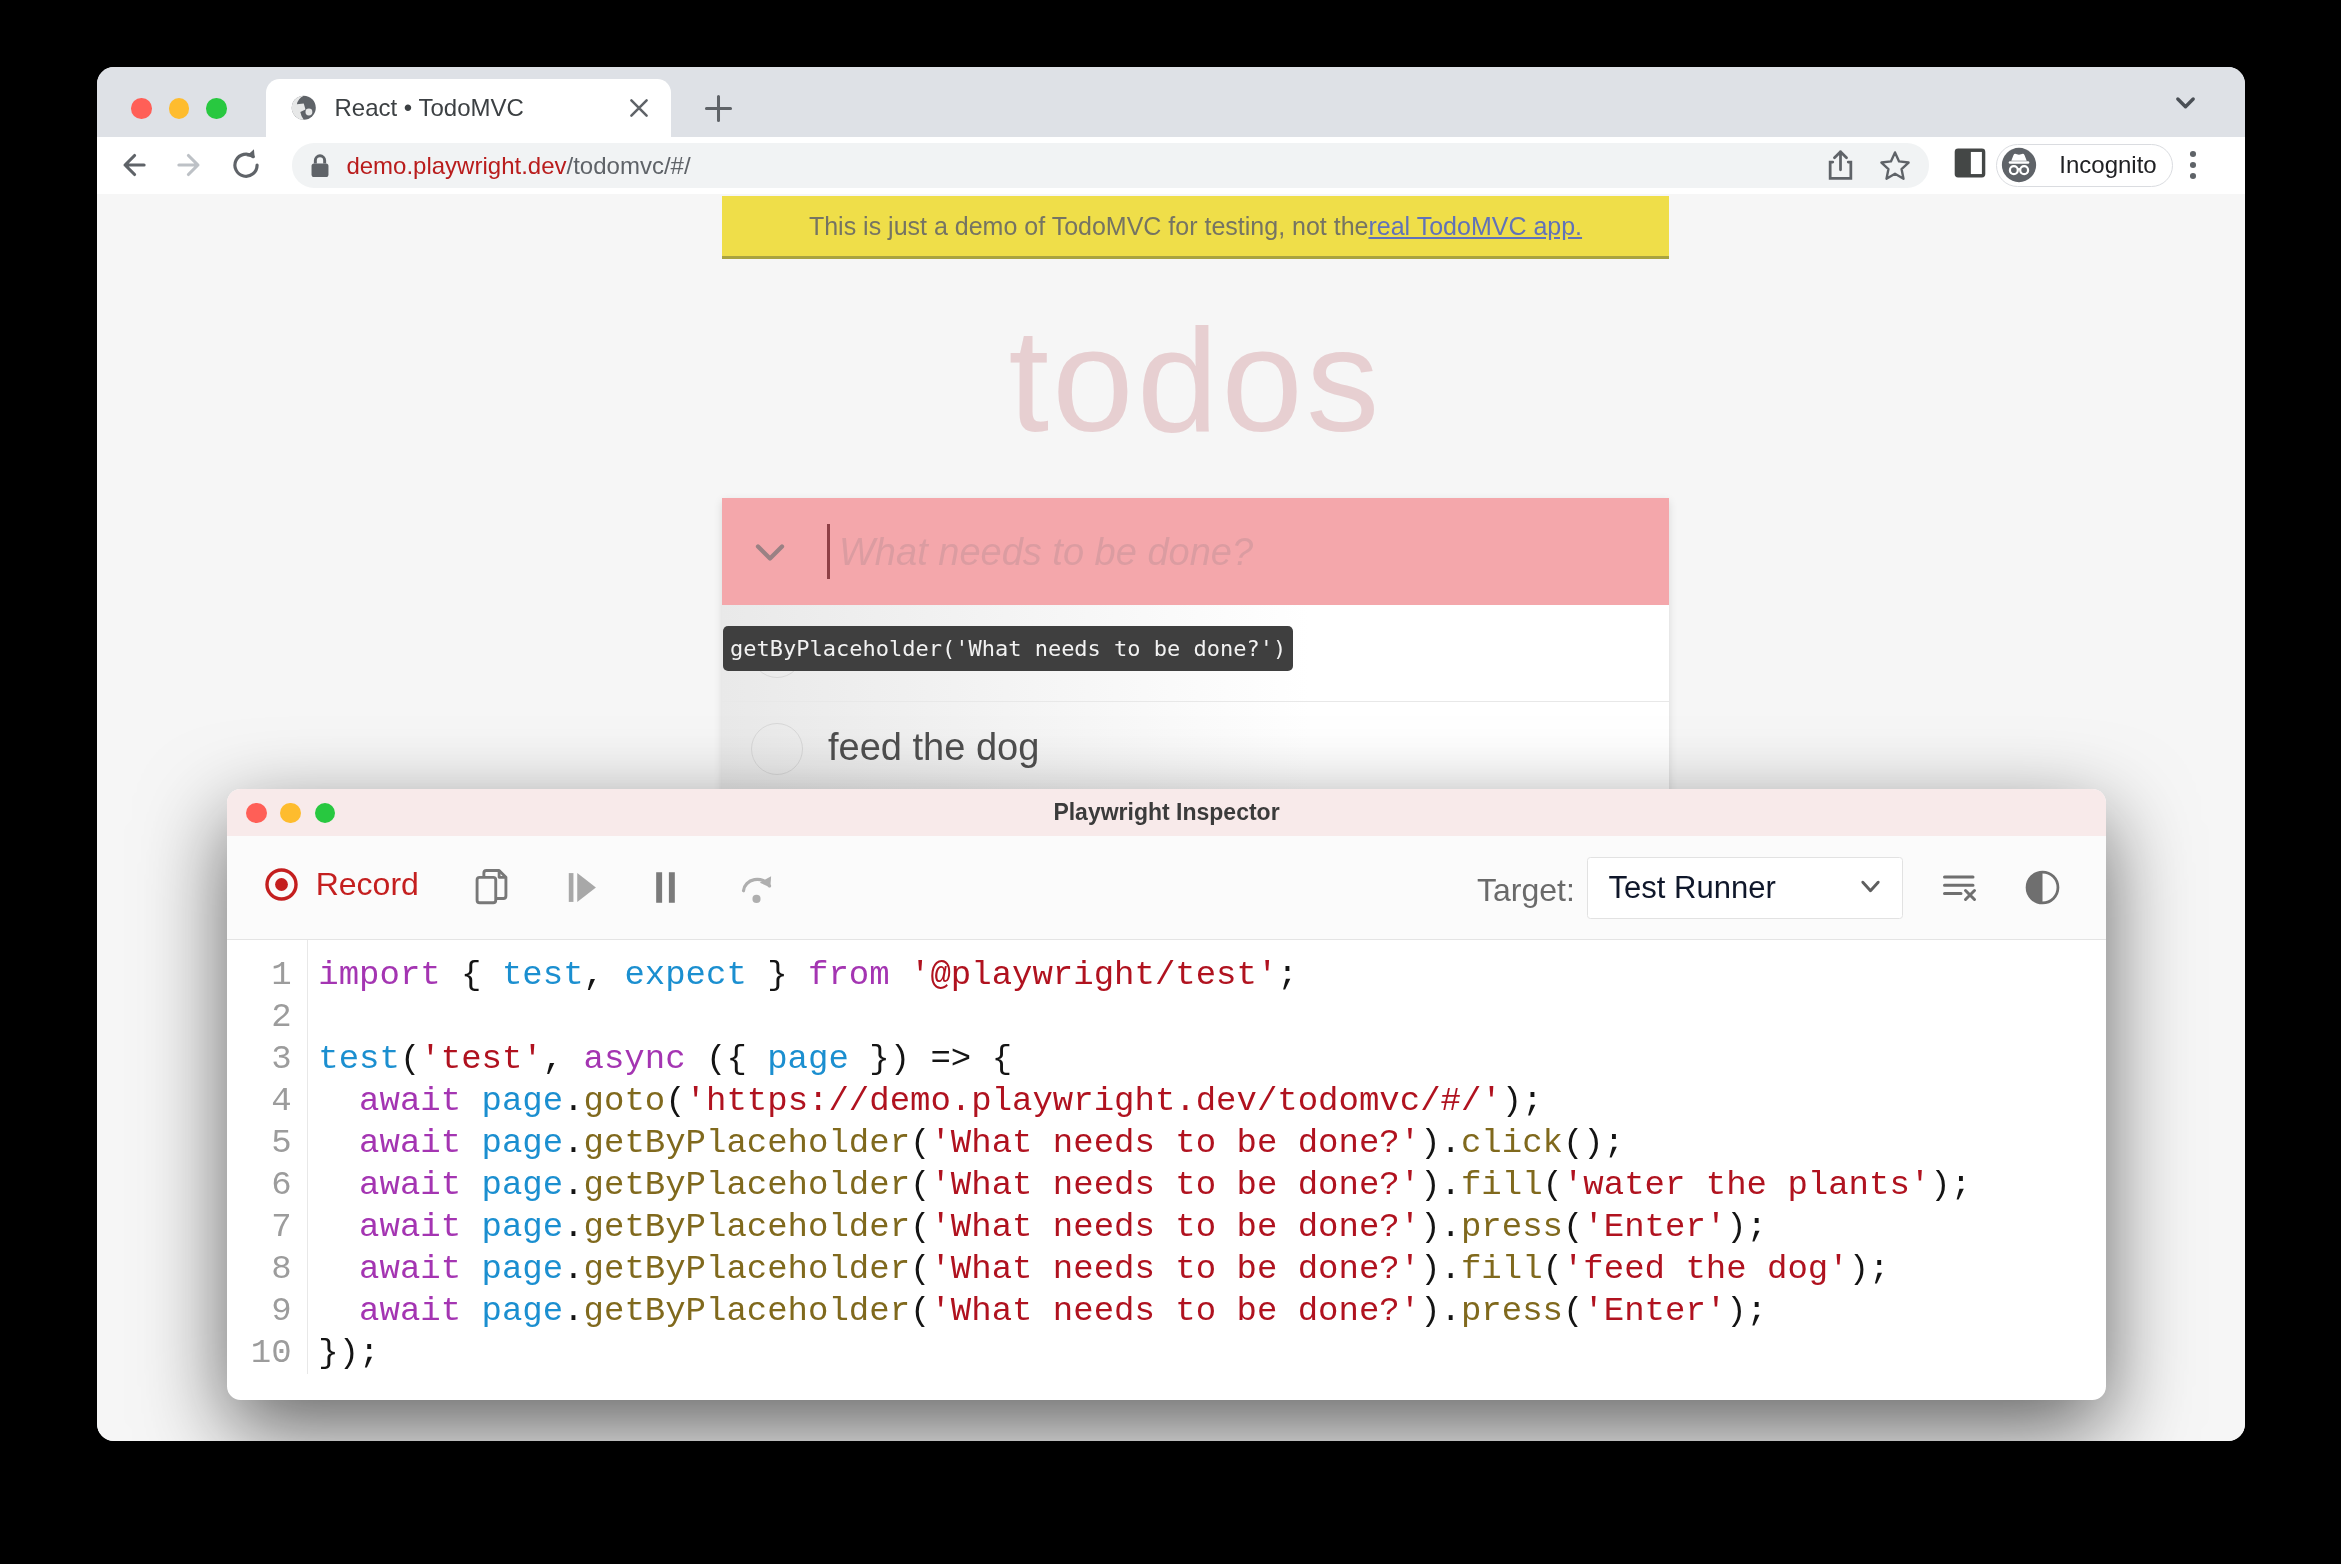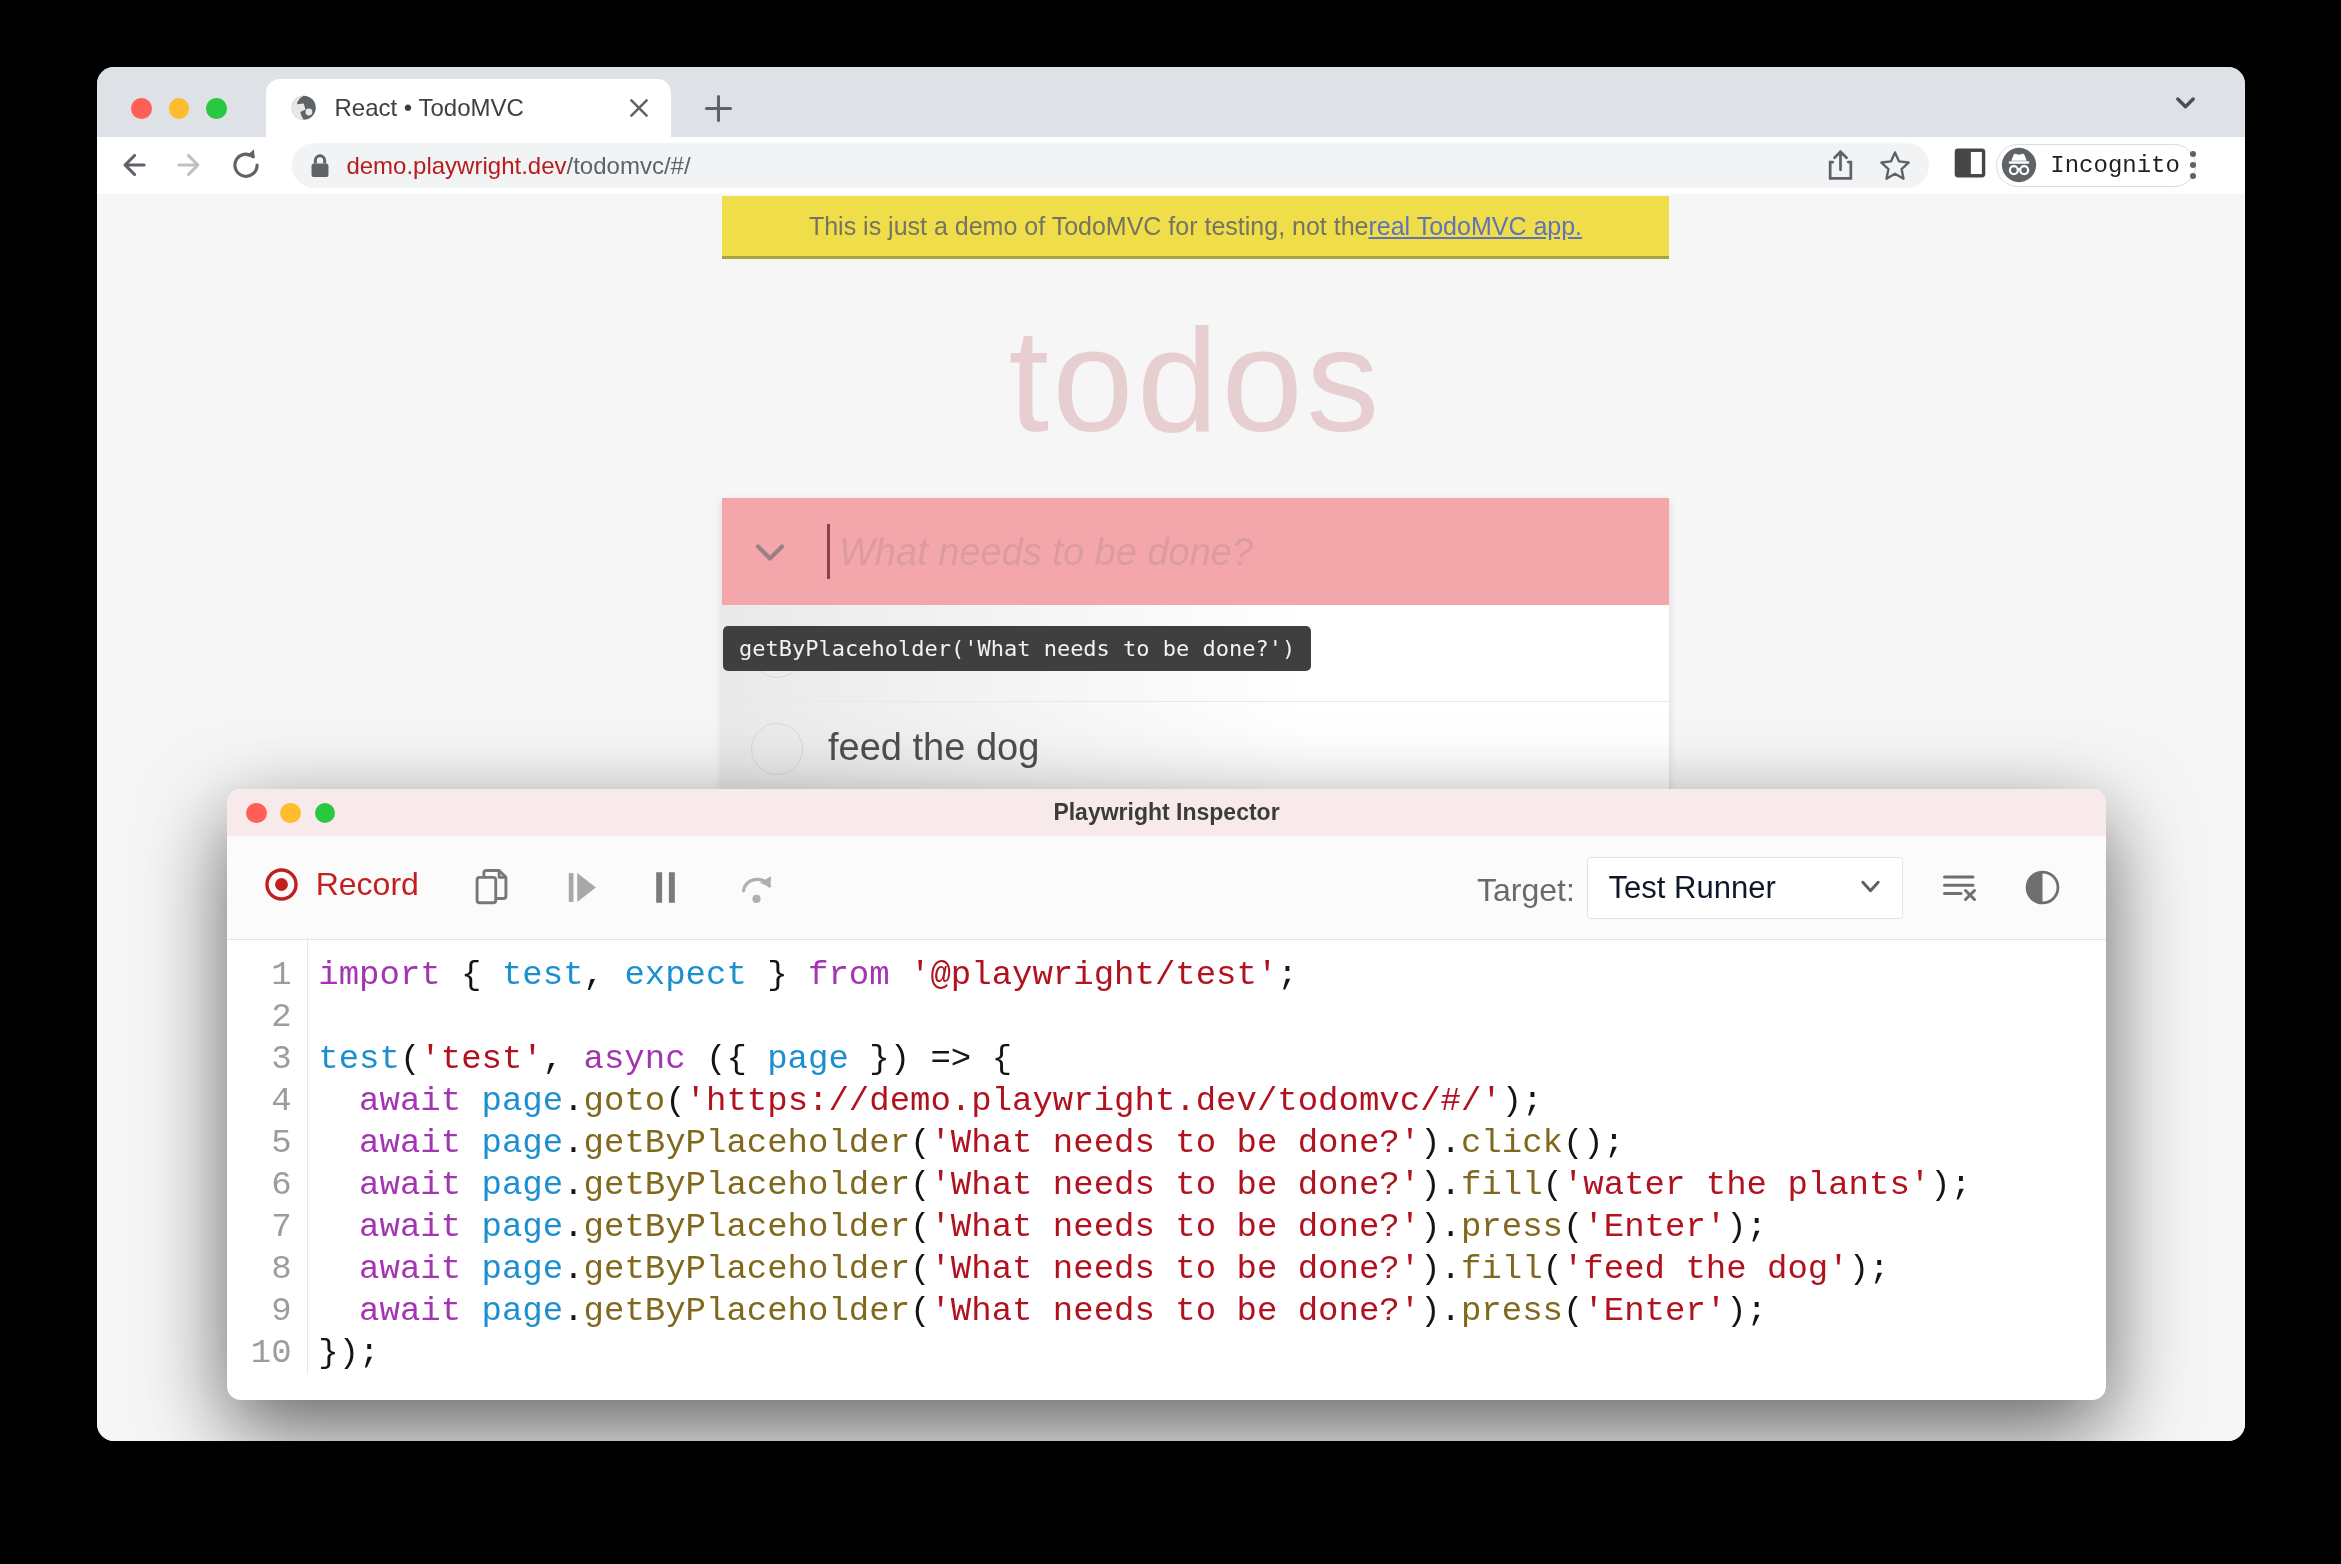--- a/index.html
+++ b/index.html
@@ -22,21 +22,21 @@
   .toolbar{position:relative;height:57px;background:#fff;}
   .navbtn{position:absolute;top:4.3px;width:48px;height:48px;display:flex;align-items:center;justify-content:center;}
   .btn-back{left:12px}.btn-fwd{left:69px}.btn-reload{left:125px}
   .omnibox{position:absolute;left:195px;top:6px;width:1637px;height:45px;border-radius:22px;
            background:#F1F3F4;display:flex;align-items:center;padding:0 17px;box-sizing:border-box;}
   .url{font-size:24px;margin-left:15.4px;flex:1;white-space:nowrap;}
   .url .host{color:#b91c1c}.url .path{color:#5F6368}
   .omni-ic{margin-left:22px;display:flex;align-items:center;}
   .sidepanel{position:absolute;left:1855px;top:9.4px;}
   .incog{position:absolute;left:1899px;top:6.9px;height:43px;border:1.7px solid #DADCE0;border-radius:23px;
-         display:flex;align-items:center;gap:13px;padding:0 15.4px 0 4.3px;background:#fff;box-sizing:border-box;font-family:Liberation Mono, monospace;}
+         display:flex;align-items:center;gap:22px;padding:0 15.4px 0 4.3px;background:#fff;box-sizing:border-box;}
   .incog-label{font-size:24px;color:#202124;}
   .menu-dots{position:absolute;left:2079px;top:9.4px;}
 
   
   .viewport{position:absolute;left:0;top:127px;right:0;bottom:0;background:#F6F6F6;
             border-radius:0 0 17px 17px;overflow:hidden;}
   .banner{position:absolute;left:625px;top:2px;width:947px;height:60px;
           background:var(--c-banner-yellow,#EFDE49);border-bottom:3.4px solid var(--c-banner-border,#A9A33F);
           display:flex;align-items:center;justify-content:center;font-size:25px;color:#757463;}
   .banner a{color:var(--c-link-blue,#6072B9);text-decoration:underline;}
@@ -48,21 +48,21 @@
   .new-todo{position:relative;height:107px;background:var(--c-highlight-pink,#F4A7AB);}
   .toggle-all{position:absolute;left:24px;top:33px;}
   .caret{position:absolute;left:105px;top:26px;width:2.6px;height:55px;background:#8E4046;}
   .new-todo input{position:absolute;left:115px;top:15.4px;width:772px;height:77px;border:0;outline:0;background:transparent;
                   font-family:"Liberation Sans",sans-serif;font-size:38px;font-style:italic;font-weight:300;}
   .new-todo input::placeholder{color:#DB9CA1;opacity:1;}
   .todo-row{position:relative;height:96px;border-bottom:0.9px solid #E8E8E8;background:transparent;}
   .todo-row .circle{position:absolute;left:29px;top:20.6px;width:50px;height:50px;border:1.7px solid #D8D8D8;border-radius:50%;}
   .todo-label{position:absolute;left:106px;top:24px;font-size:38px;font-weight:300;color:#4F4F4F;}
   .tooltip{position:absolute;left:626px;top:432px;height:45px;background:var(--c-tooltip-bg,#3F3F3F);
-           border-radius:5.1px;display:flex;align-items:center;padding:0 16px;z-index:5;
+           border-radius:5.1px;display:flex;align-items:center;padding:0 7px;z-index:5;
            font-family:"DejaVu Sans Mono",monospace;font-size:22px;color:#F2F2F2;white-space:nowrap;}
 
   
   .inspector{position:absolute;left:227px;top:789px;width:1879px;height:611px;background:#fff;
              border-radius:13.7px;box-shadow:0 30px 86px rgba(0,0,0,.6);z-index:10;overflow:hidden;}
   .insp-titlebar{position:relative;height:47px;background:var(--c-titlebar-pink,#F8EAEA);
                  display:flex;align-items:center;justify-content:center;}
   .insp-lights{position:absolute;left:19px;top:13.7px;display:flex;gap:13.7px;}
   .insp-title{font-size:23px;font-weight:bold;color:#3B3B3B;}
   .insp-toolbar{position:relative;height:103px;background:#FBFBFB;border-bottom:0.9px solid #E4E4E4;}

